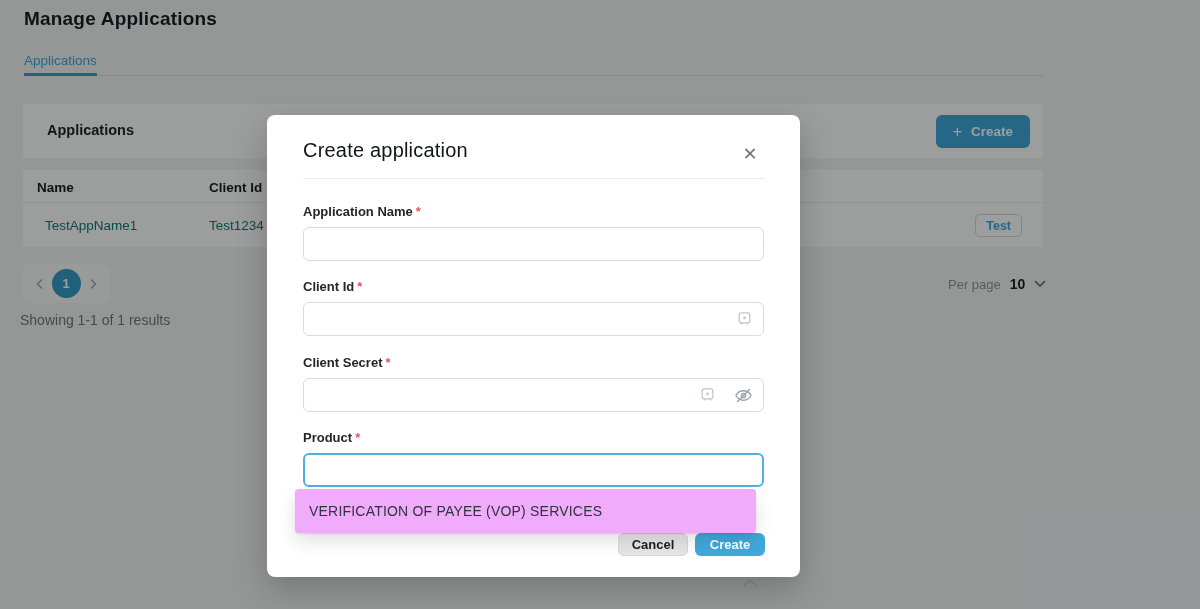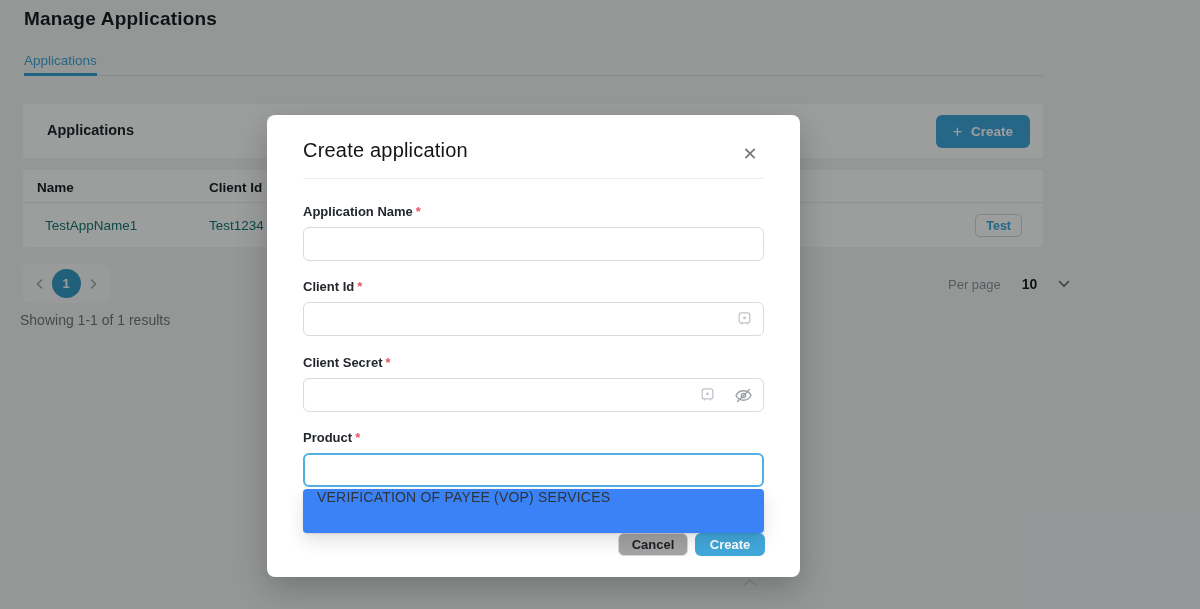--- a/index.html
+++ b/index.html
@@ -60,21 +60,21 @@
     width:29px; height:29px; border-radius:50%; background:#3199c7;
     color:#fff; font-size:13px; font-weight:700;
     display:flex; align-items:center; justify-content:center; cursor:pointer;
   }
   .summary {
     position:absolute; left:20px; top:312px;
     font-size:14px; color:#6e747a;
   }
   .perpage {
     position:absolute; left:948px; top:275px; height:18px;
-    display:flex; align-items:center; gap:21px; cursor:pointer;
+    display:flex; align-items:center; gap:9px; cursor:pointer;
   }
   .pp-label { font-size:13px; color:#8d9298; }
   .pp-val   { font-size:14px; font-weight:700; color:#17191d; }
   
   .overlay { position:absolute; inset:0; background:rgba(8,9,10,.40); z-index:10; }
   
   .modal {
     position:absolute; left:267px; top:115px; width:533px; height:462px;
     background:#ffffff; border-radius:8px; z-index:20;
     box-shadow:0 12px 32px rgba(0,0,0,.22);
@@ -97,35 +97,35 @@
     font-family:inherit; font-size:14px; color:#222; padding:0 12px; outline:none;
   }
   .f-select {
     border:2px solid #52b0e0; padding:0 11px;
   }
   .adorn { position:absolute; display:block; cursor:pointer; z-index:2; }
   .adorn-gray { color:#c0c4c9; }
   .adorn-eye  { color:#9aa0a6; }
   .sel-chev { position:absolute; left:476px; top:463px; z-index:2; }
   .dropdown {
-    position:absolute; left:36px; top:374px; width:461px; height:44px;
-    background:#3b82f6; border-radius:4px; z-index:6;
+    position:absolute; left:28px; top:374px; width:461px; height:44px;
+    background:#f0abfc; border-radius:4px; z-index:6;
     box-shadow:0 1px 2px rgba(0,0,0,.10), 0 8px 18px rgba(0,0,0,.12);
-    display:flex; align-items:flex-start; padding:0 14px;
+    display:flex; align-items:center; padding:0 14px;
   }
   .dropdown-option {
     font-size:14px; color:#2f343a; letter-spacing:.2px; cursor:pointer; width:100%;
   }
   .m-btn {
     position:absolute; top:418px; height:23px; border-radius:6px;
     font-family:inherit; font-size:13px; font-weight:700; cursor:pointer;
   }
   .m-cancel {
     left:351px; width:70px;
-    background:#a3a3a3; border:1px solid #d4d7db; color:#1b1e22;
+    background:#e5e5e5; border:1px solid #d4d7db; color:#1b1e22;
   }
   .m-create {
     left:428px; width:70px;
     background:#41a8db; border:none; color:#ffffff;
   }
   svg { display:block; }
 </style>
 </head>
 <body>
 

